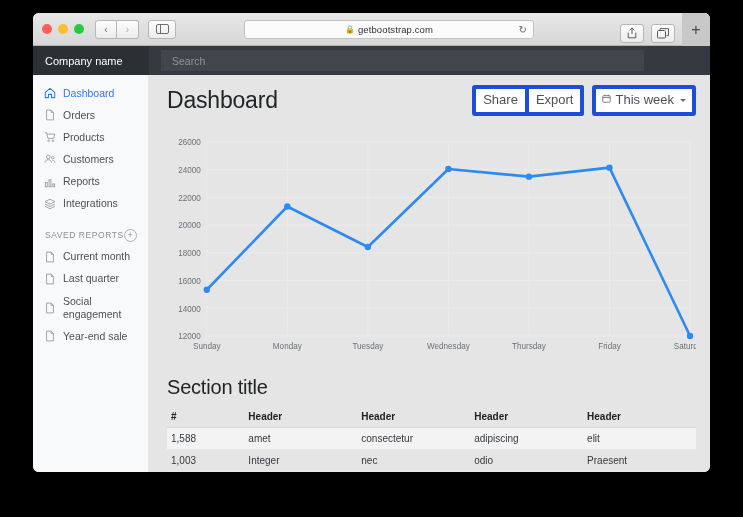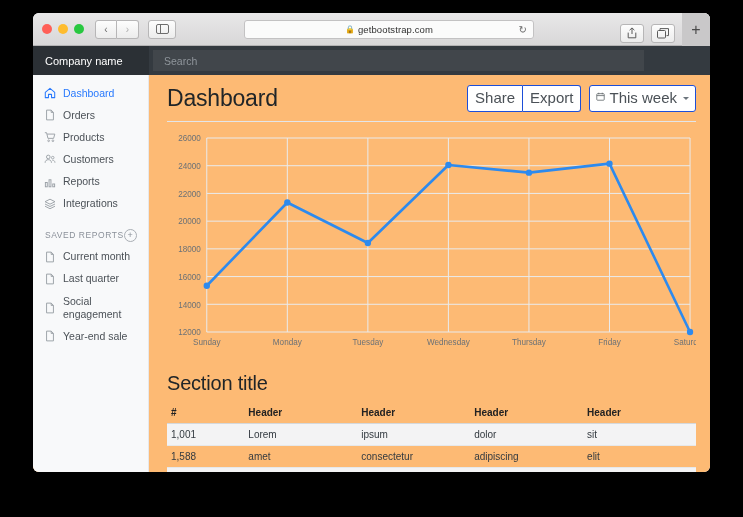--- a/index.html
+++ b/index.html
@@ -150,21 +150,21 @@
     justify-content: center;
     font-size: 16px;
     color: #4a4a4a;
     font-weight: 300;
   }
 
   
   .page {
     position: relative;
     height: 436px;
-    background: #fdba74;
+    background: #e5e5e5;
     overflow: hidden;
   }
 
   
   .topnav {
     display: flex;
     height: 29px;
     background: #343a40;
     align-items: stretch;
   }
@@ -176,21 +176,21 @@
     padding-left: 12px;
     box-sizing: border-box;
     color: #ffffff;
     font-size: 11px;
   }
   .search-wrap {
     flex: 1;
     display: flex;
     align-items: center;
     background: #41464b;
-    margin: 4px 0 4px 4px;
+    margin: 4px 0 4px 12px;
   }
   .search-input {
     border: none;
     outline: none;
     background: transparent;
     color: #e6e6e6;
     font-size: 10.5px;
     padding-left: 11px;
     width: 100%;
     font-family: "Liberation Sans", sans-serif;
@@ -283,24 +283,24 @@
   .page-title {
     font-size: 23px;
     font-weight: 400;
     color: #202528;
     margin: 0;
     letter-spacing: -0.2px;
   }
   .head-actions { display: flex; align-items: center; gap: 8px; }
   .btn-group { display: flex; }
   .btn {
-    font-size: 15px;
+    font-size: 13px;
     color: #4b5157;
     background: #ffffff;
-    border: 1px solid #1d4ed8;
+    border: 4px solid #1d4ed8;
     padding: 3px 7px 3.5px 7px;
     line-height: 1.25;
     box-sizing: border-box;
     font-family: "Liberation Sans", sans-serif;
   }
   .btn-group .btn:first-child { border-radius: 3px 0 0 3px; }
   .btn-group .btn:last-child  { border-radius: 0 3px 3px 0; border-left: none; }
   .btn-date {
     display: flex;
     align-items: center;
@@ -602,27 +602,20 @@
               <tr>
                 <th class="col-id">#</th>
                 <th class="col-h">Header</th>
                 <th class="col-h">Header</th>
                 <th class="col-h">Header</th>
                 <th class="col-h">Header</th>
               </tr>
             </thead>
             <tbody>
               <tr>
-                <td>1,001</td>
-                <td>Lorem</td>
-                <td>ipsum</td>
-                <td>dolor</td>
-                <td>sit</td>
-              </tr>
-              <tr>
                 <td>1,588</td>
                 <td>amet</td>
                 <td>consectetur</td>
                 <td>adipiscing</td>
                 <td>elit</td>
               </tr>
               <tr>
                 <td>1,003</td>
                 <td>Integer</td>
                 <td>nec</td>

